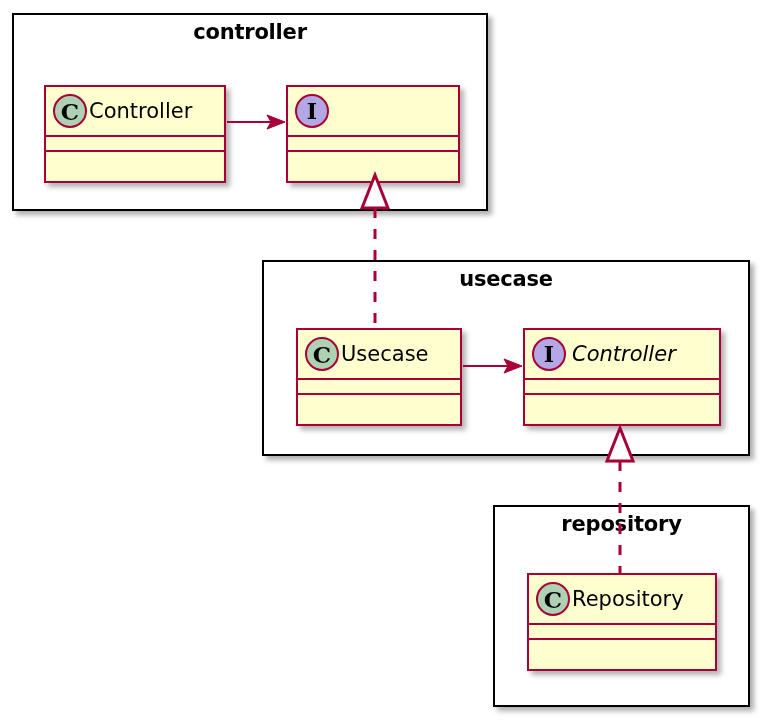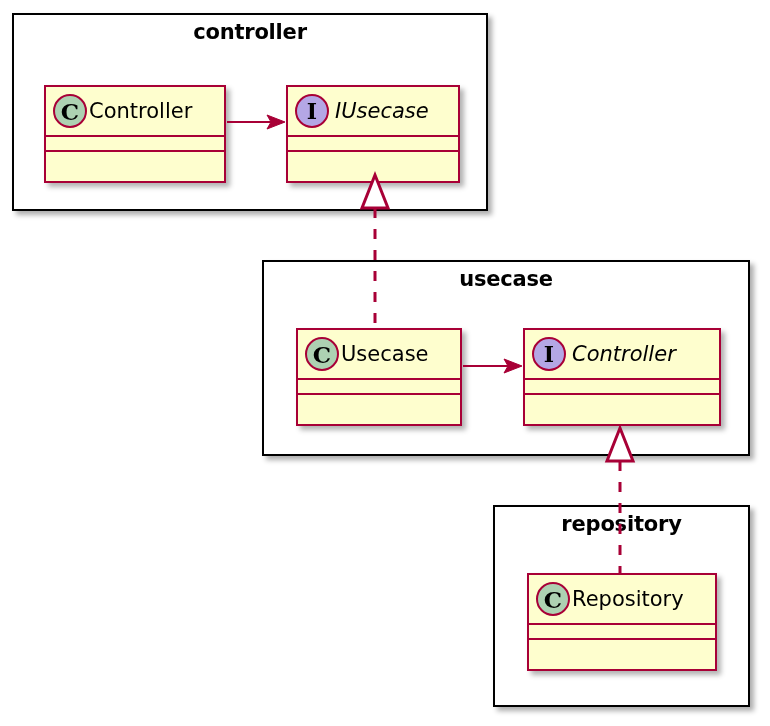--- a/index.html
+++ b/index.html
@@ -127,21 +127,20 @@
       <span class="stereo-icon class-icon">C</span>
       <span class="node-label">Controller</span>
     </div>
     <div class="node-compartment"></div>
     <div class="node-compartment last"></div>
   </div>
 
   <div class="node" style="left:286px; top:85px; width:174px; height:98px;">
     <div class="node-header">
       <span class="stereo-icon interface-icon">I</span>
-      <span class="node-label italic">IUsecase</span>
     </div>
     <div class="node-compartment"></div>
     <div class="node-compartment last"></div>
   </div>
 
   <div class="package" style="left:262px; top:260px; width:488px; height:196px;"></div>
   <div class="package-title" style="left:262px; width:488px; top:267px;">usecase</div>
 
   <div class="node" style="left:296px; top:328px; width:166px; height:98px;">
     <div class="node-header">

